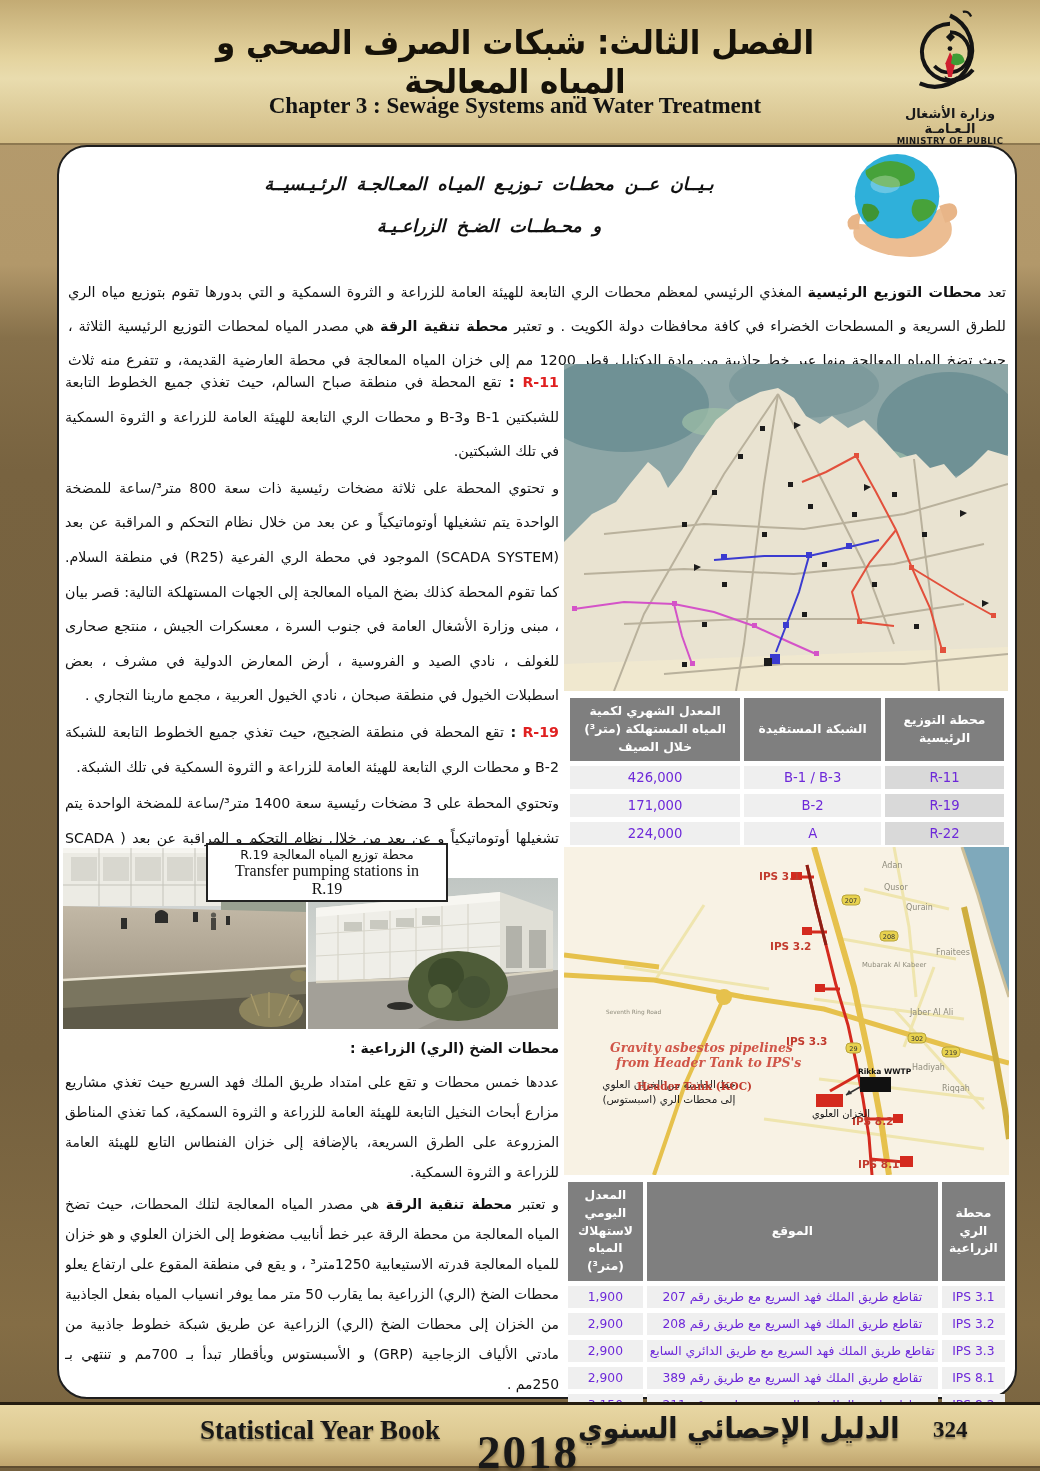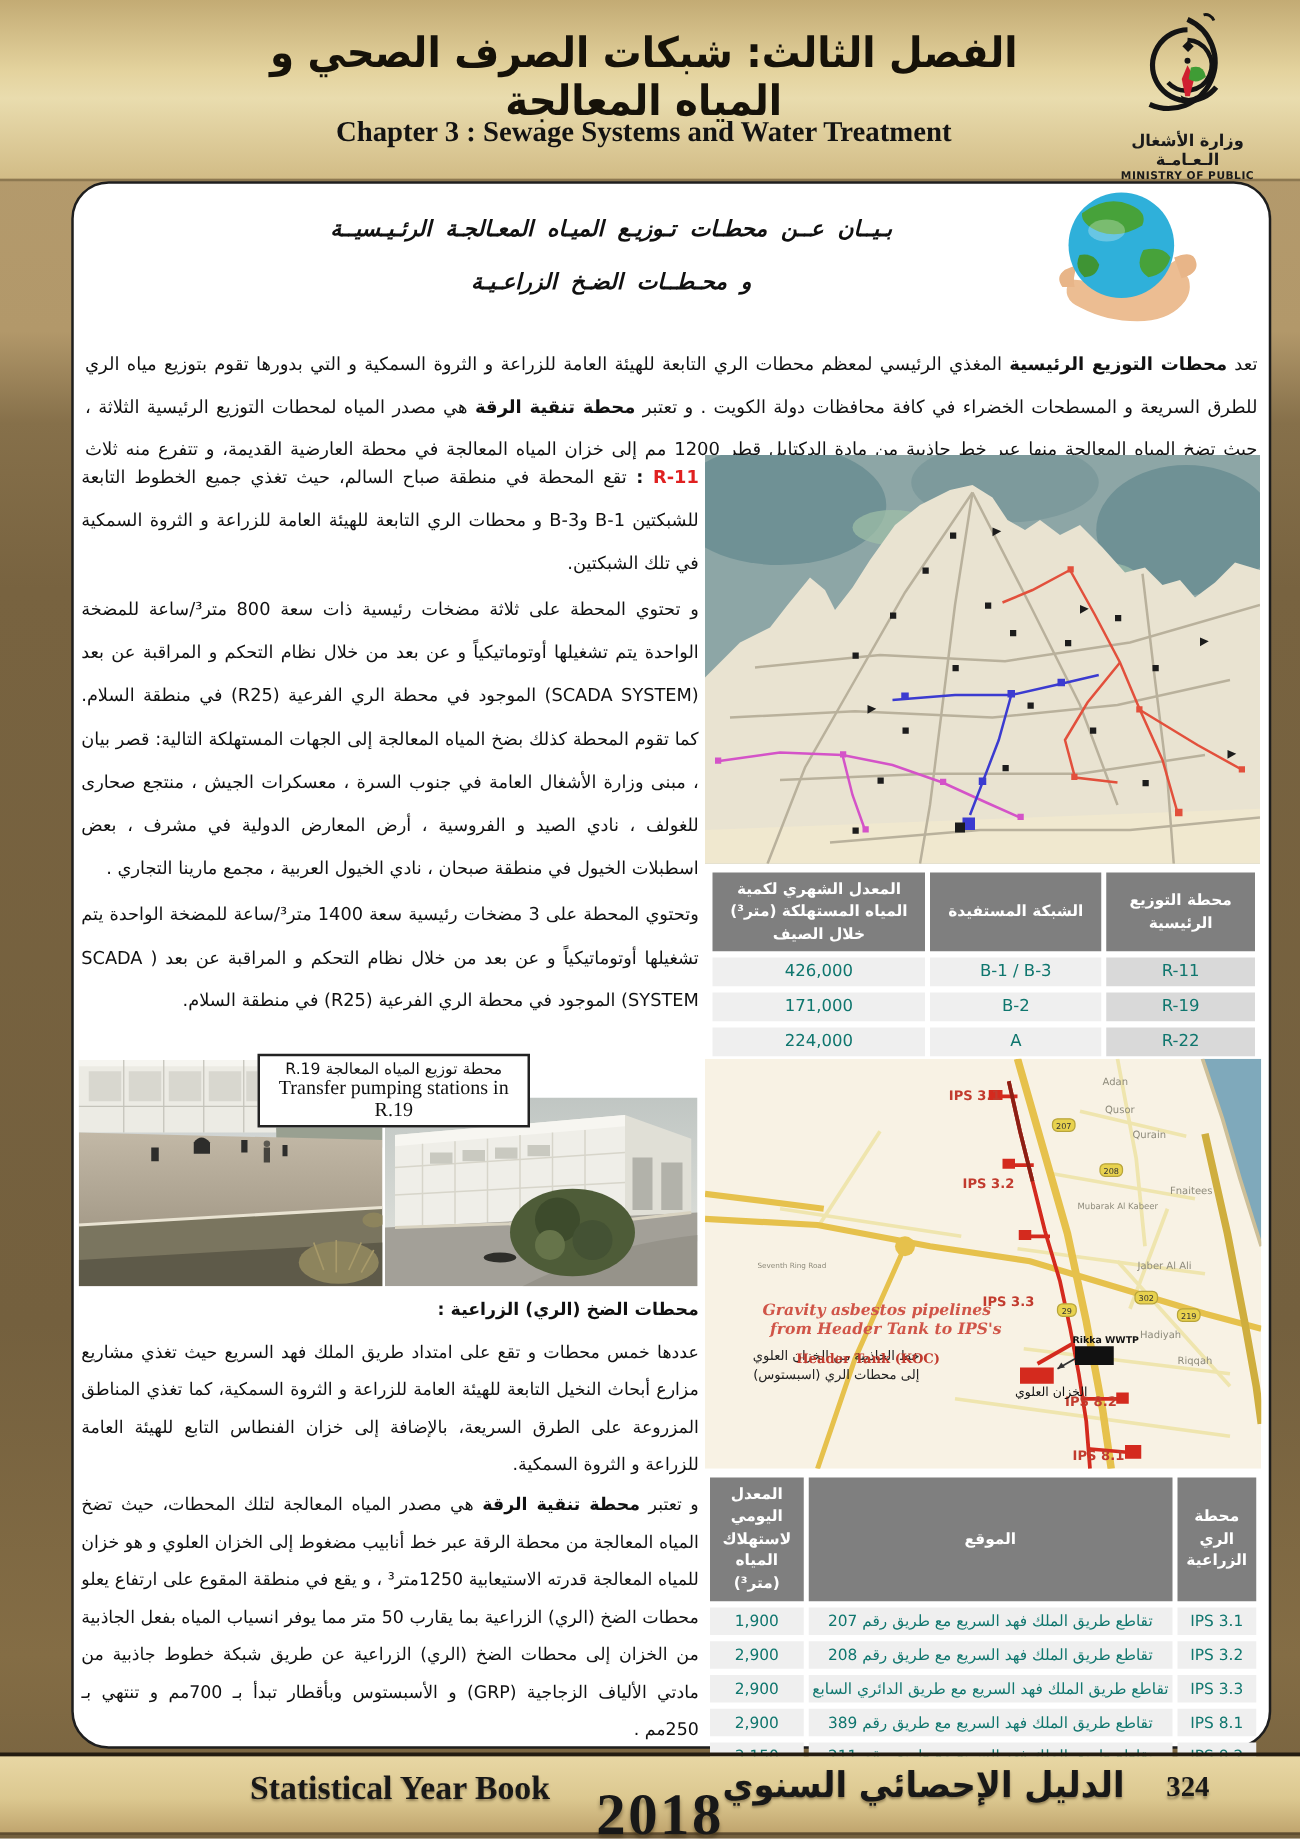--- a/index.html
+++ b/index.html
@@ -32,30 +32,30 @@
   .col2 .sec-head{font-weight:bold;margin:0 0 4px 0;}
   .col1 p,.col2 p,.intro p{margin:0 0 2px 0;}
   .b{font-weight:bold;}
   .red{color:#e02020;font-weight:bold;}
   
   .map1{position:absolute;left:505px;top:217px;}
   .map2{position:absolute;left:505px;top:700px;}
   .photoL{position:absolute;left:4px;top:701px;}
   .photoR{position:absolute;left:249px;top:731px;}
   .caption{position:absolute;left:147px;top:696px;width:206px;background:#fff;border:2px solid #222;
-    text-align:center;padding:2px 4px;z-index:5;}
+    text-align:center;padding:2px 16px;z-index:5;}
   .caption .c-ar{direction:rtl;font-size:12.5px;color:#111;}
   .caption .c-en{font-family:"Liberation Serif","DejaVu Serif",serif;font-size:16px;color:#111;}
   
   .tab1{position:absolute;left:507px;top:546px;width:442px;}
   .tab2{position:absolute;left:505px;top:1030px;width:445px;}
   table.dtab{border-collapse:separate;border-spacing:4px 5px;width:100%;}
   table.dtab th{background:#7f7f7f;color:#fff;font-size:12.3px;font-weight:bold;
     padding:5px 3px;text-align:center;line-height:1.45;}
-  table.dtab td{background:#efefef;font-size:13.2px;color:#0f766e;padding:4px 3px;text-align:center;white-space:nowrap;}
+  table.dtab td{background:#efefef;font-size:13.2px;color:#6d28d9;padding:4px 3px;text-align:center;white-space:nowrap;}
   table.dtab td.shade{background:#d9d9d9;}
   .tab2 table.dtab td{font-size:12.3px;}
   
   .footer-band{position:absolute;left:0;top:1402px;width:1040px;height:61px;
     background:linear-gradient(180deg,#e8d7a4 0%,#dcc890 55%,#c0a56e 100%);
     border-top:3px solid #241c10;border-bottom:2px solid #5f4d30;}
   .f-en{position:absolute;left:200px;top:10px;font-family:"Liberation Serif","DejaVu Serif",serif;
     font-size:27px;font-weight:bold;color:#181818;text-shadow:0 2px 2px rgba(60,45,20,.45);}
   .f-year{position:absolute;left:477px;top:-4px;font-family:"Liberation Serif","DejaVu Serif",serif;
     font-size:47px;font-weight:bold;color:#181818;letter-spacing:2px;text-shadow:0 3px 3px rgba(60,45,20,.5);margin-top:24px;}
@@ -107,20 +107,21 @@
       <ellipse cx="44" cy="36" rx="15" ry="9" fill="#ffffff" opacity="0.28"></ellipse>
     </svg>
 
     <div class="intro">
         <p><span>تعد </span><span class="b">محطات التوزيع الرئيسية</span><span> المغذي الرئيسي لمعظم محطات الري التابعة للهيئة العامة للزراعة و الثروة السمكية و التي بدورها تقوم بتوزيع مياه الري للطرق السريعة و المسطحات الخضراء في كافة محافظات دولة الكويت . و تعتبر </span><span class="b">محطة تنقية الرقة</span><span> هي مصدر المياه لمحطات التوزيع الرئيسية الثلاثة ، حيث تضخ المياه المعالجة منها عبر خط جاذبية من مادة الدكتايل قطر 1200 مم إلى خزان المياه المعالجة في محطة العارضية القديمة، و تتفرع منه ثلاث وصلات تغذي محطات التوزيع و هي :</span></p>
       </div>
 
     <div class="col1">
         <p><span class="red">R-11</span><span class="b"> : </span><span>تقع المحطة في منطقة صباح السالم، حيث تغذي جميع الخطوط التابعة للشبكتين B-1 وB-3 و محطات الري التابعة للهيئة العامة للزراعة و الثروة السمكية في تلك الشبكتين.</span></p>
         <p><span>و تحتوي المحطة على ثلاثة مضخات رئيسية ذات سعة 800 متر³/ساعة للمضخة الواحدة يتم تشغيلها أوتوماتيكياً و عن بعد من خلال نظام التحكم و المراقبة عن بعد (SCADA SYSTEM) الموجود في محطة الري الفرعية (R25) في منطقة السلام. كما تقوم المحطة كذلك بضخ المياه المعالجة إلى الجهات المستهلكة التالية: قصر بيان ، مبنى وزارة الأشغال العامة في جنوب السرة ، معسكرات الجيش ، منتجع صحارى للغولف ، نادي الصيد و الفروسية ، أرض المعارض الدولية في مشرف ، بعض اسطبلات الخيول في منطقة صبحان ، نادي الخيول العربية ، مجمع مارينا التجاري .</span></p>
+        <p><span class="red">R-19</span><span class="b"> : </span><span>تقع المحطة في منطقة الضجيج، حيث تغذي جميع الخطوط التابعة للشبكة B-2 و محطات الري التابعة للهيئة العامة للزراعة و الثروة السمكية في تلك الشبكة.</span></p>
         <p><span>وتحتوي المحطة على 3 مضخات رئيسية سعة 1400 متر³/ساعة للمضخة الواحدة يتم تشغيلها أوتوماتيكياً و عن بعد من خلال نظام التحكم و المراقبة عن بعد ( SCADA SYSTEM) الموجود في محطة الري الفرعية (R25) في منطقة السلام.</span></p>
       </div>
 
     <svg class="map1" width="444" height="327" viewBox="0 0 444 327">
       <rect width="444" height="327" fill="#8da6a6"></rect>
       <ellipse cx="60" cy="40" rx="85" ry="48" fill="#6f9195"></ellipse>
       <ellipse cx="240" cy="22" rx="75" ry="32" fill="#7d9a9c"></ellipse>
       <ellipse cx="385" cy="60" rx="72" ry="52" fill="#6f9195"></ellipse>
       <ellipse cx="424" cy="205" rx="42" ry="95" fill="#7d9a9c"></ellipse>
       <ellipse cx="150" cy="58" rx="32" ry="14" fill="#9fc0a8" opacity="0.7"></ellipse>

